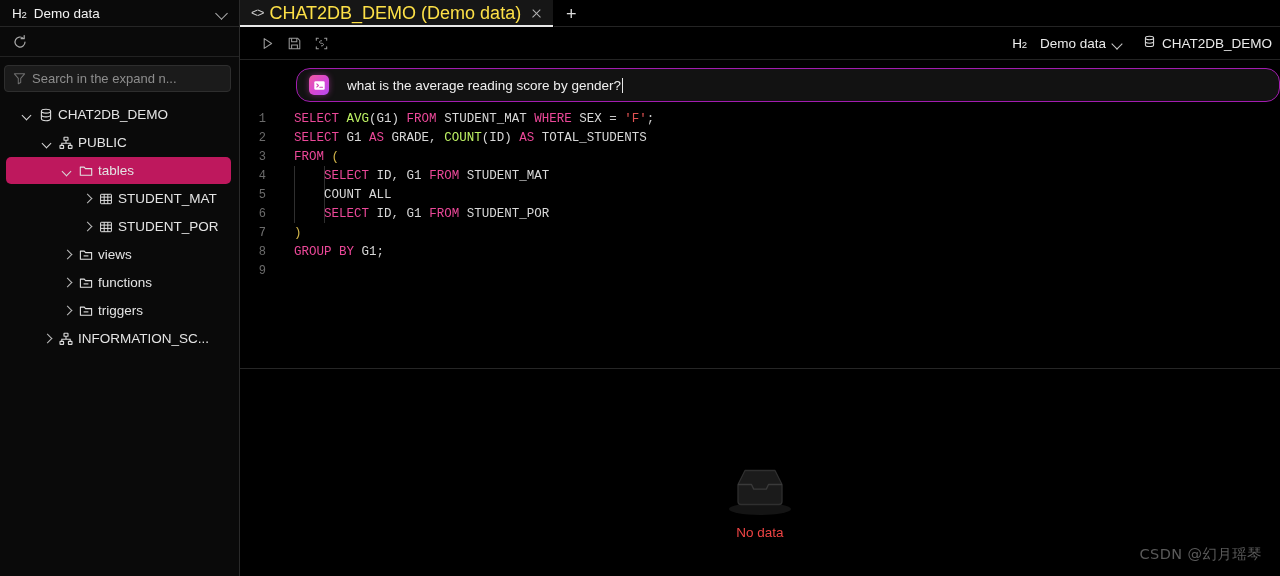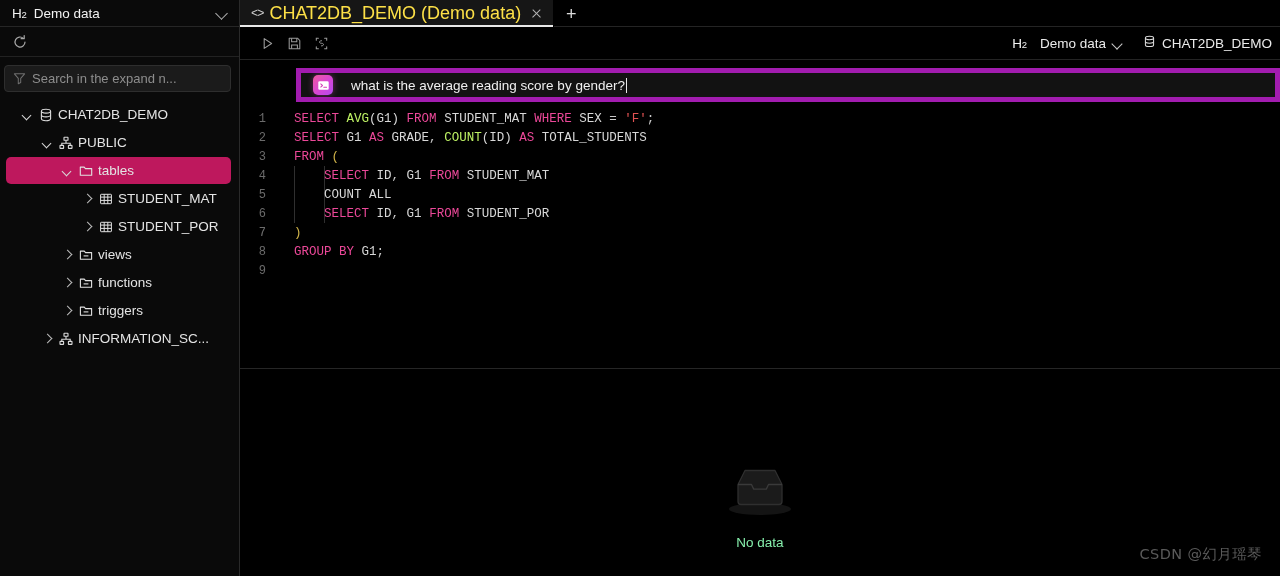--- a/index.html
+++ b/index.html
@@ -134,22 +134,22 @@
   .tr-item .chev-sm::before {
     content: ""; position: absolute; left: 1px; top: 2px; width: 7px; height: 7px;
     border-right: 1.3px solid #c8c8c8; border-bottom: 1.3px solid #c8c8c8;
     transform: rotate(45deg);
   }
 
   
   .editor-pane { height: 308px; flex: 0 0 308px; position: relative; background: #000; overflow: hidden; }
   .prompt-row { padding: 8px 0 0 56px; }
   .prompt-box {
-    height: 34px; background: #121212; border: 5px solid #a21caf;
-    border-radius: 0; display: flex; align-items: center;
+    height: 34px; background: #121212; border: 1px solid #a21caf;
+    border-radius: 14px; display: flex; align-items: center;
     padding: 0 12px; margin-right: 0;
   }
   .ai-icon {
     width: 20px; height: 20px; border-radius: 5px; flex: 0 0 20px;
     background: linear-gradient(135deg, #f05a9e 0%, #d646d6 55%, #b44bf0 100%);
     display: flex; align-items: center; justify-content: center;
     box-shadow: 0 0 6px rgba(220,70,200,.45);
   }
   .ai-icon svg { display: block; }
   .prompt-text {
@@ -179,21 +179,21 @@
   .pun { color: #c9c9c9; }
 
   .splitter { height: 1px; background: #262626; flex: 0 0 1px; }
 
   
   .results { flex: 1; position: relative; background: #000; }
   .empty {
     position: absolute; left: 0; right: 0; top: 96px;
     display: flex; flex-direction: column; align-items: center;
   }
-  .empty-label { margin-top: 14px; font-size: 13.5px; color: #86efac; }
+  .empty-label { margin-top: 4px; font-size: 13.5px; color: #ef4444; }
 
   .watermark {
     position: absolute; right: 18px; bottom: 12px;
     font-size: 14.5px; color: #5a5a5a; letter-spacing: .4px;
     font-family: "DejaVu Sans", sans-serif;
   }
 </style>
 </head>
 <body>
 

